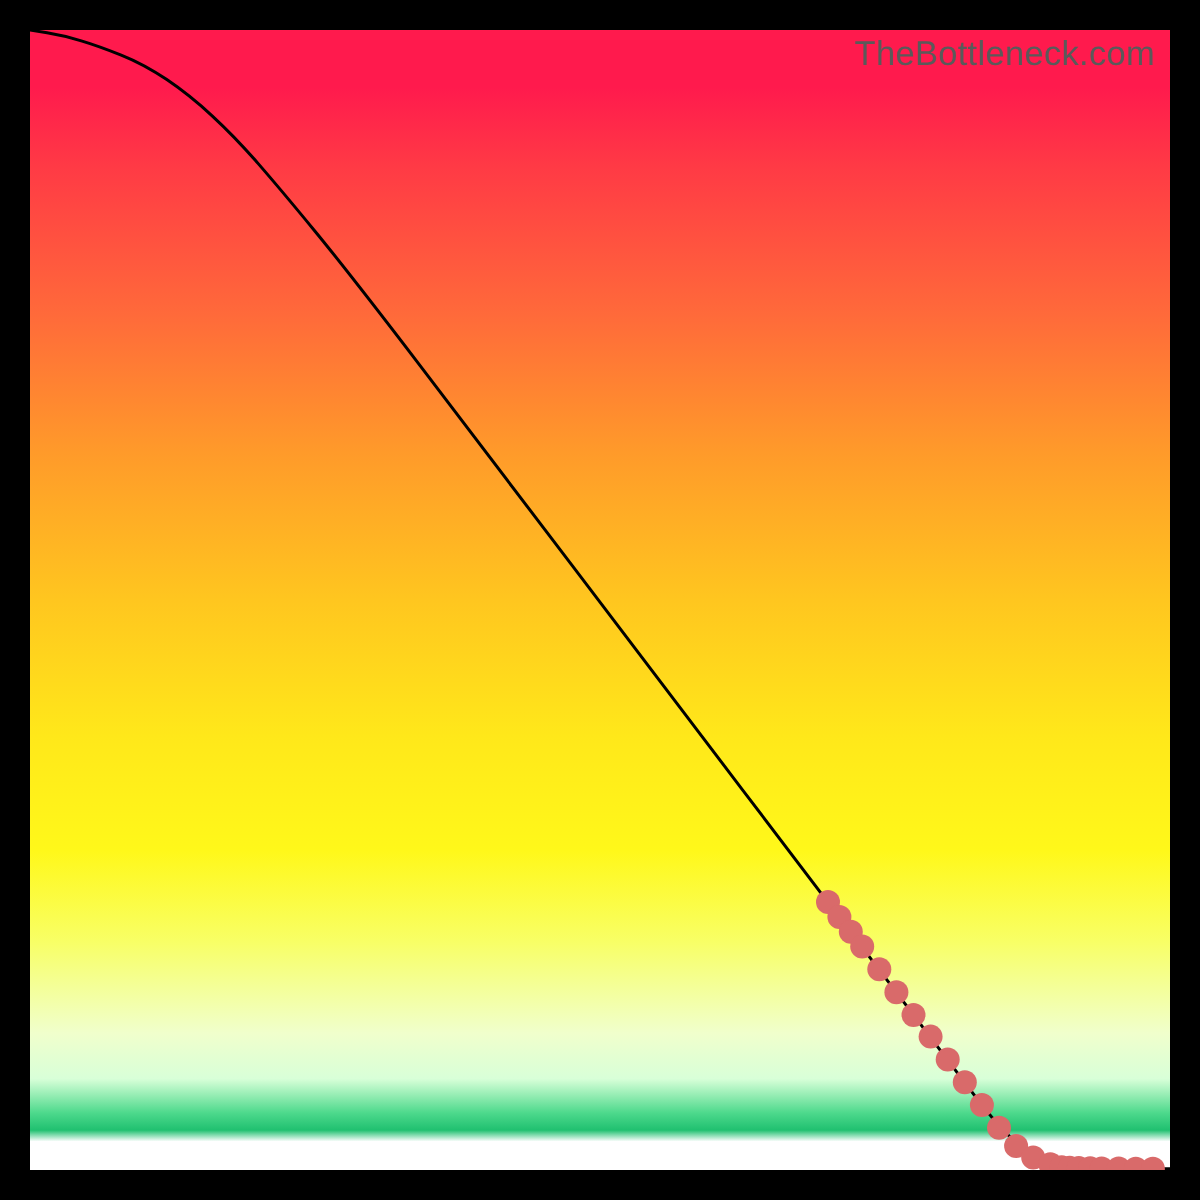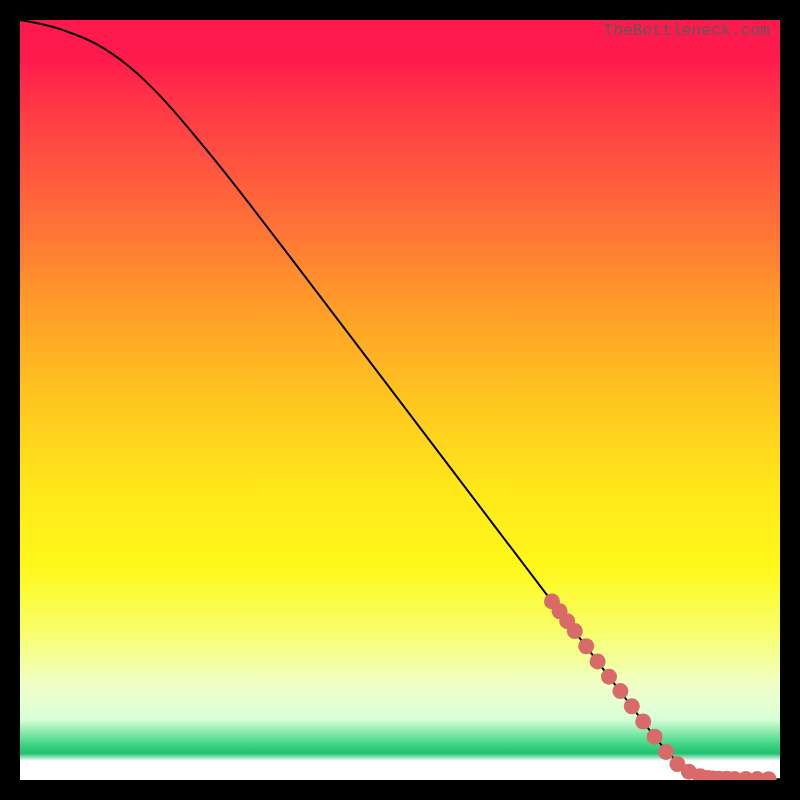--- a/index.html
+++ b/index.html
@@ -35,22 +35,22 @@
       #4dd98c 95%,
       #20c070 96.5%,
       #ffffff 97.5%,
       #ffffff 100%
     );
   }
   .watermark {
     position: absolute;
     top: 2px;
     right: 10px;
-    font-family: Liberation Mono, monospace;
-    font-size: 16px;
+    font-family: Liberation Sans, sans-serif;
+    font-size: 23px;
     font-weight: 500;
     color: #5a5a5a;
     letter-spacing: 0.2px;
   }
   svg.curve {
     position: absolute;
     inset: 0;
     width: 100%;
     height: 100%;
   }

